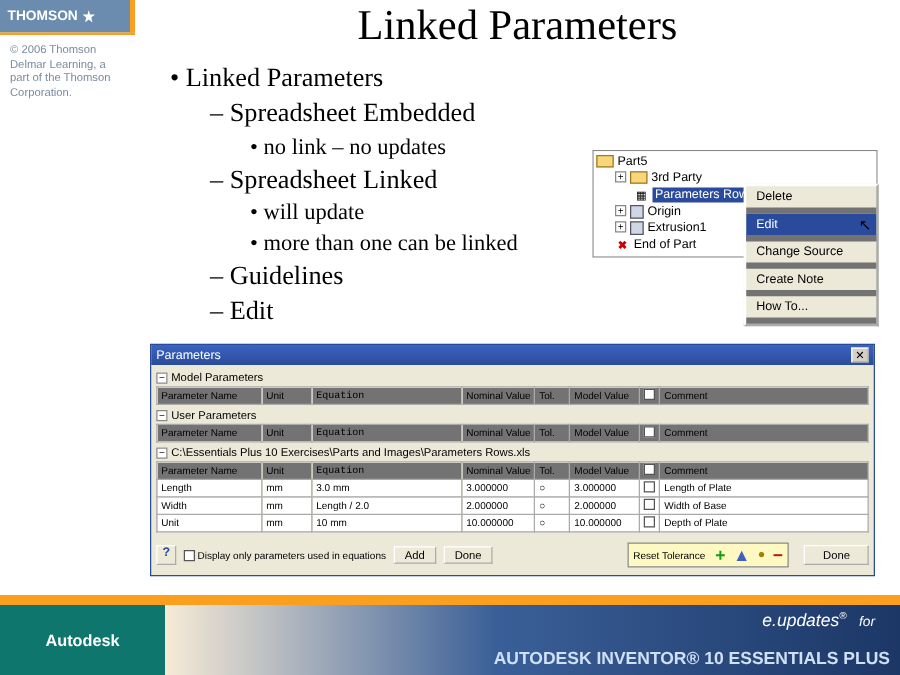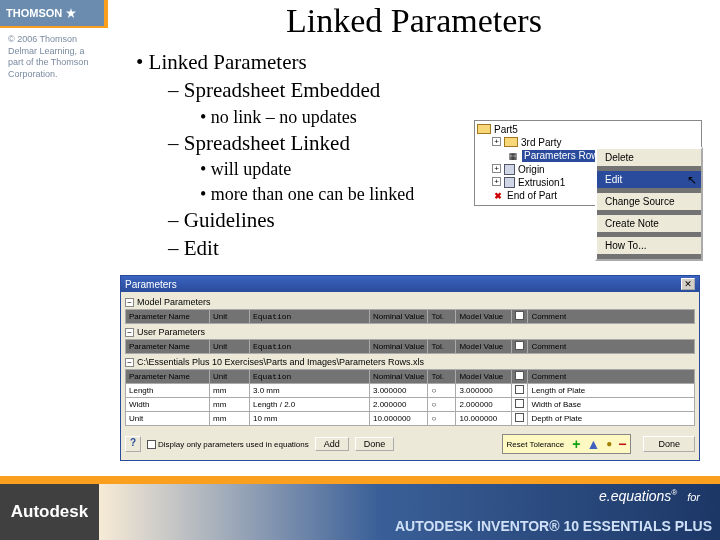--- a/index.html
+++ b/index.html
@@ -70,21 +70,21 @@
   .sym.tri { color: #4060c0; }
   .sym.dot { color: #a08000; font-size: 10px; }
   .sym.minus { color: #c01010; }
   .done { border: 1px outset #fff; background: #ece9d8; padding: 2px 14px; font-size: 9px; margin-left: 6px; }
   .qmark { width: 16px; height: 16px; border: 1px outset #fff; background: #ece9d8; text-align: center; font-size: 10px; color: #2a4b9b; font-weight: bold; }
   
   
   .bottom { position: absolute; left: 0; bottom: 0; width: 100%; height: 64px; }
   .orange-stripe { height: 8px; background: #faa01e; }
   .bot-row { display: flex; height: 56px; }
-  .autodesk { width: 99px; background: #404040; color: #fff; display: flex; align-items: center; justify-content: center; font-family: Arial, sans-serif; font-size: 17px; font-weight: bold; }
+  .autodesk { width: 132px; background: #0f766e; color: #fff; display: flex; align-items: center; justify-content: center; font-family: Arial, sans-serif; font-size: 13px; font-weight: bold; }
   .grad { flex: 1; background: linear-gradient(90deg, #f7ebd6 0%, #3a5f98 45%, #1c3766 100%); position: relative; color: #fff; font-family: Arial, sans-serif; }
   .eresource { position: absolute; right: 20px; top: 4px; font-size: 14px; font-style: italic; }
   .eresource sup { font-size: 8px; }
   .for { font-style: italic; font-size: 11px; margin-left: 6px; }
   .inventor { position: absolute; right: 8px; bottom: 6px; font-size: 14px; font-weight: bold; color: #cfe0f7; }
 </style>
 </head>
 <body>
 
 <div class="leftbar">
@@ -275,19 +275,19 @@
     <button class="done">Done</button>
   </div>
 </div>
 
 <div class="bottom">
   <div class="orange-stripe"></div>
   <div class="bot-row">
     <div class="autodesk">Autodesk</div>
     <div class="grad">
       <div class="eresource">
-        <span>e.equations</span><sup>®</sup>
+        <span>e.updates</span><sup>®</sup>
         <span class="for">for</span>
       </div>
       <div class="inventor">AUTODESK INVENTOR® 10 ESSENTIALS PLUS</div>
     </div>
   </div>
 </div>
 
 </body></html>

